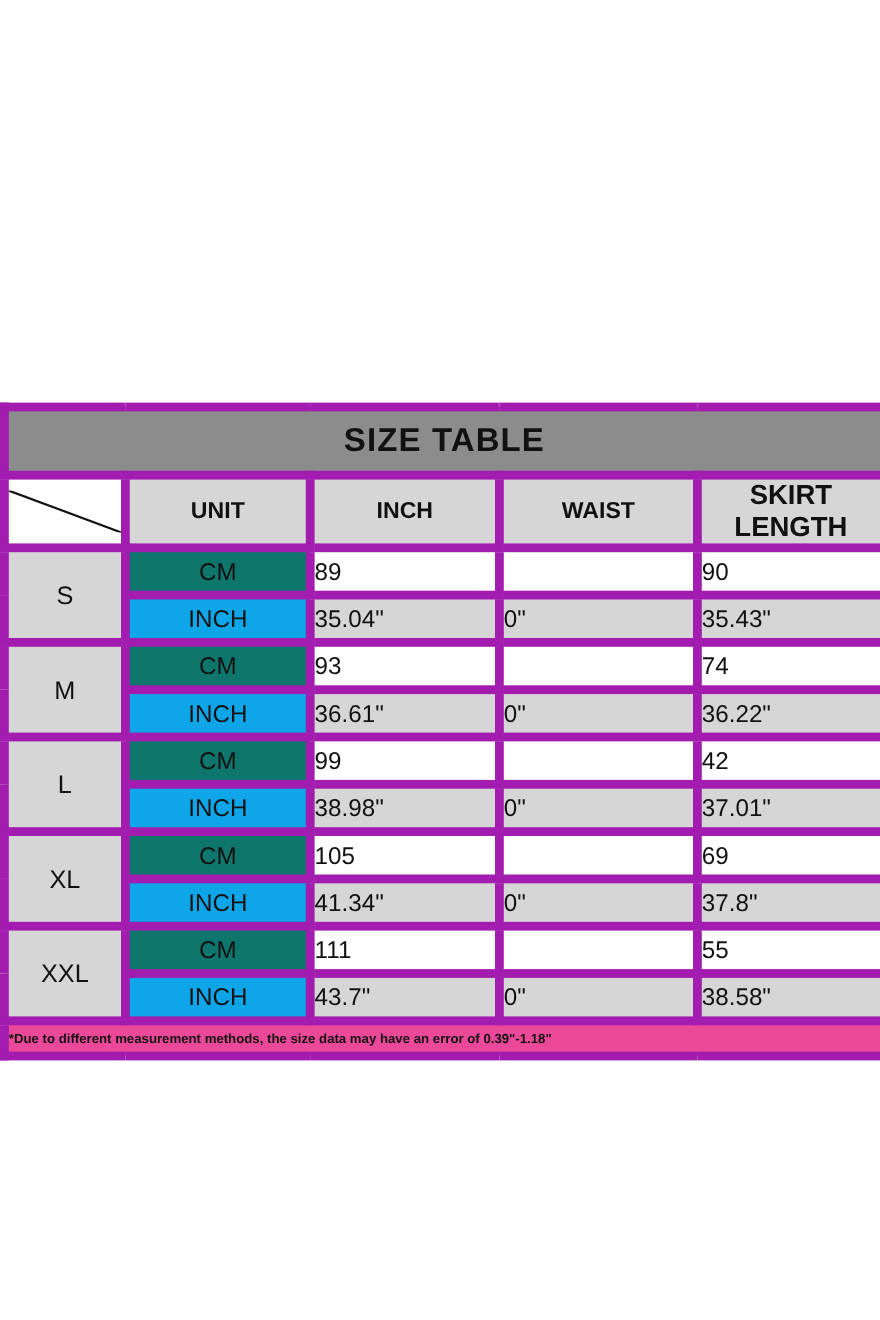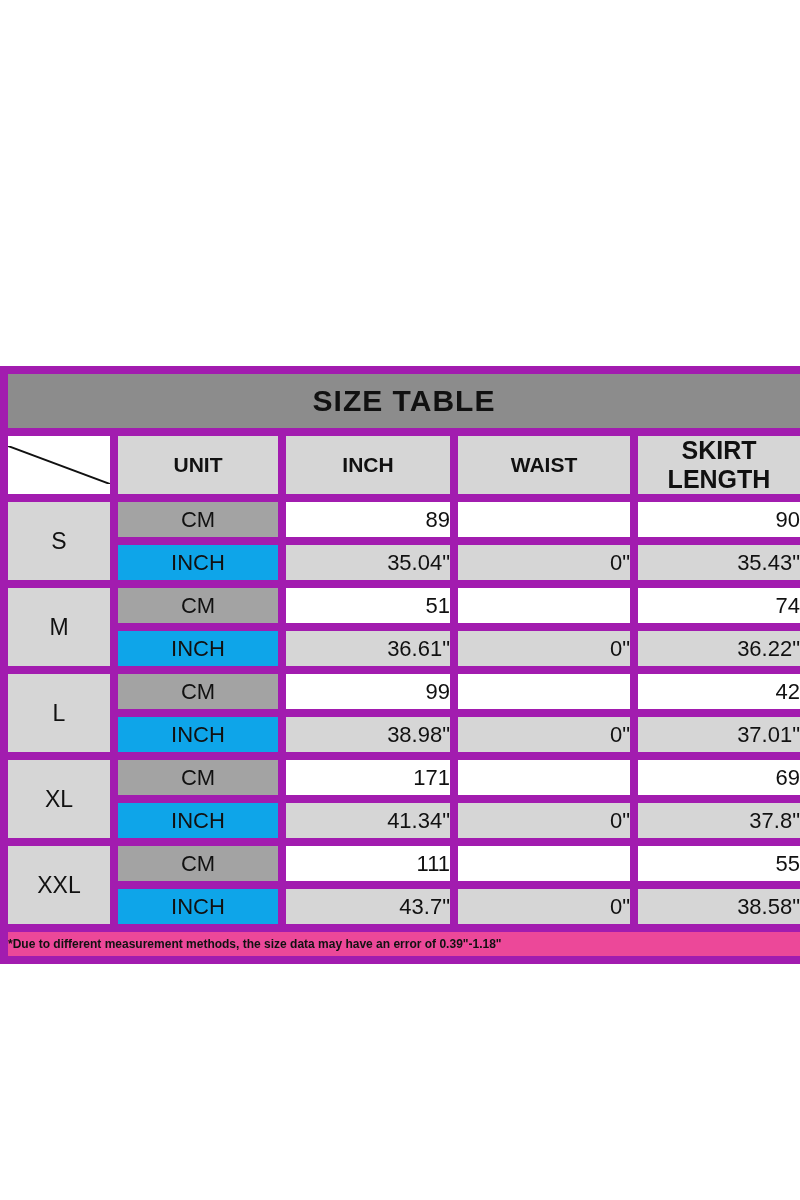--- a/index.html
+++ b/index.html
@@ -78,27 +78,27 @@
     text-align: center;
     vertical-align: middle;
   }
 
   .unit-cell {
     color: #111111;
     font-size: 22px;
     text-align: center;
     height: 35px;
   }
-  .unit-cell.cm { background: #a3a3a3; }
+  .unit-cell.cm { background: #0f766e; }
   .unit-cell.inch { background: #0ea5e9; }
 
   .val-cell {
     color: #111111;
     font-size: 22px;
-    text-align: right;
+    text-align: left;
     height: 35px;
   }
   .val-cell.cm { background: #ffffff; }
   .val-cell.inch { background: #d6d6d6; }
 
   .note-row td {
     background: #ec4899;
     border: none;
     border-top: 2px solid #ffffff;
     text-align: left;
@@ -154,21 +154,21 @@
       <tr>
         <td class="unit-cell inch">INCH</td>
         <td class="val-cell inch">35.04"</td>
         <td class="val-cell inch">0"</td>
         <td class="val-cell inch">35.43"</td>
       </tr>
 
       <tr>
         <td class="size-cell" rowspan="2">M</td>
         <td class="unit-cell cm">CM</td>
-        <td class="val-cell cm">51</td>
+        <td class="val-cell cm">93</td>
         <td class="val-cell cm"></td>
         <td class="val-cell cm">74</td>
       </tr>
       <tr>
         <td class="unit-cell inch">INCH</td>
         <td class="val-cell inch">36.61"</td>
         <td class="val-cell inch">0"</td>
         <td class="val-cell inch">36.22"</td>
       </tr>
 
@@ -182,21 +182,21 @@
       <tr>
         <td class="unit-cell inch">INCH</td>
         <td class="val-cell inch">38.98"</td>
         <td class="val-cell inch">0"</td>
         <td class="val-cell inch">37.01"</td>
       </tr>
 
       <tr>
         <td class="size-cell" rowspan="2">XL</td>
         <td class="unit-cell cm">CM</td>
-        <td class="val-cell cm">171</td>
+        <td class="val-cell cm">105</td>
         <td class="val-cell cm"></td>
         <td class="val-cell cm">69</td>
       </tr>
       <tr>
         <td class="unit-cell inch">INCH</td>
         <td class="val-cell inch">41.34"</td>
         <td class="val-cell inch">0"</td>
         <td class="val-cell inch">37.8"</td>
       </tr>
 

